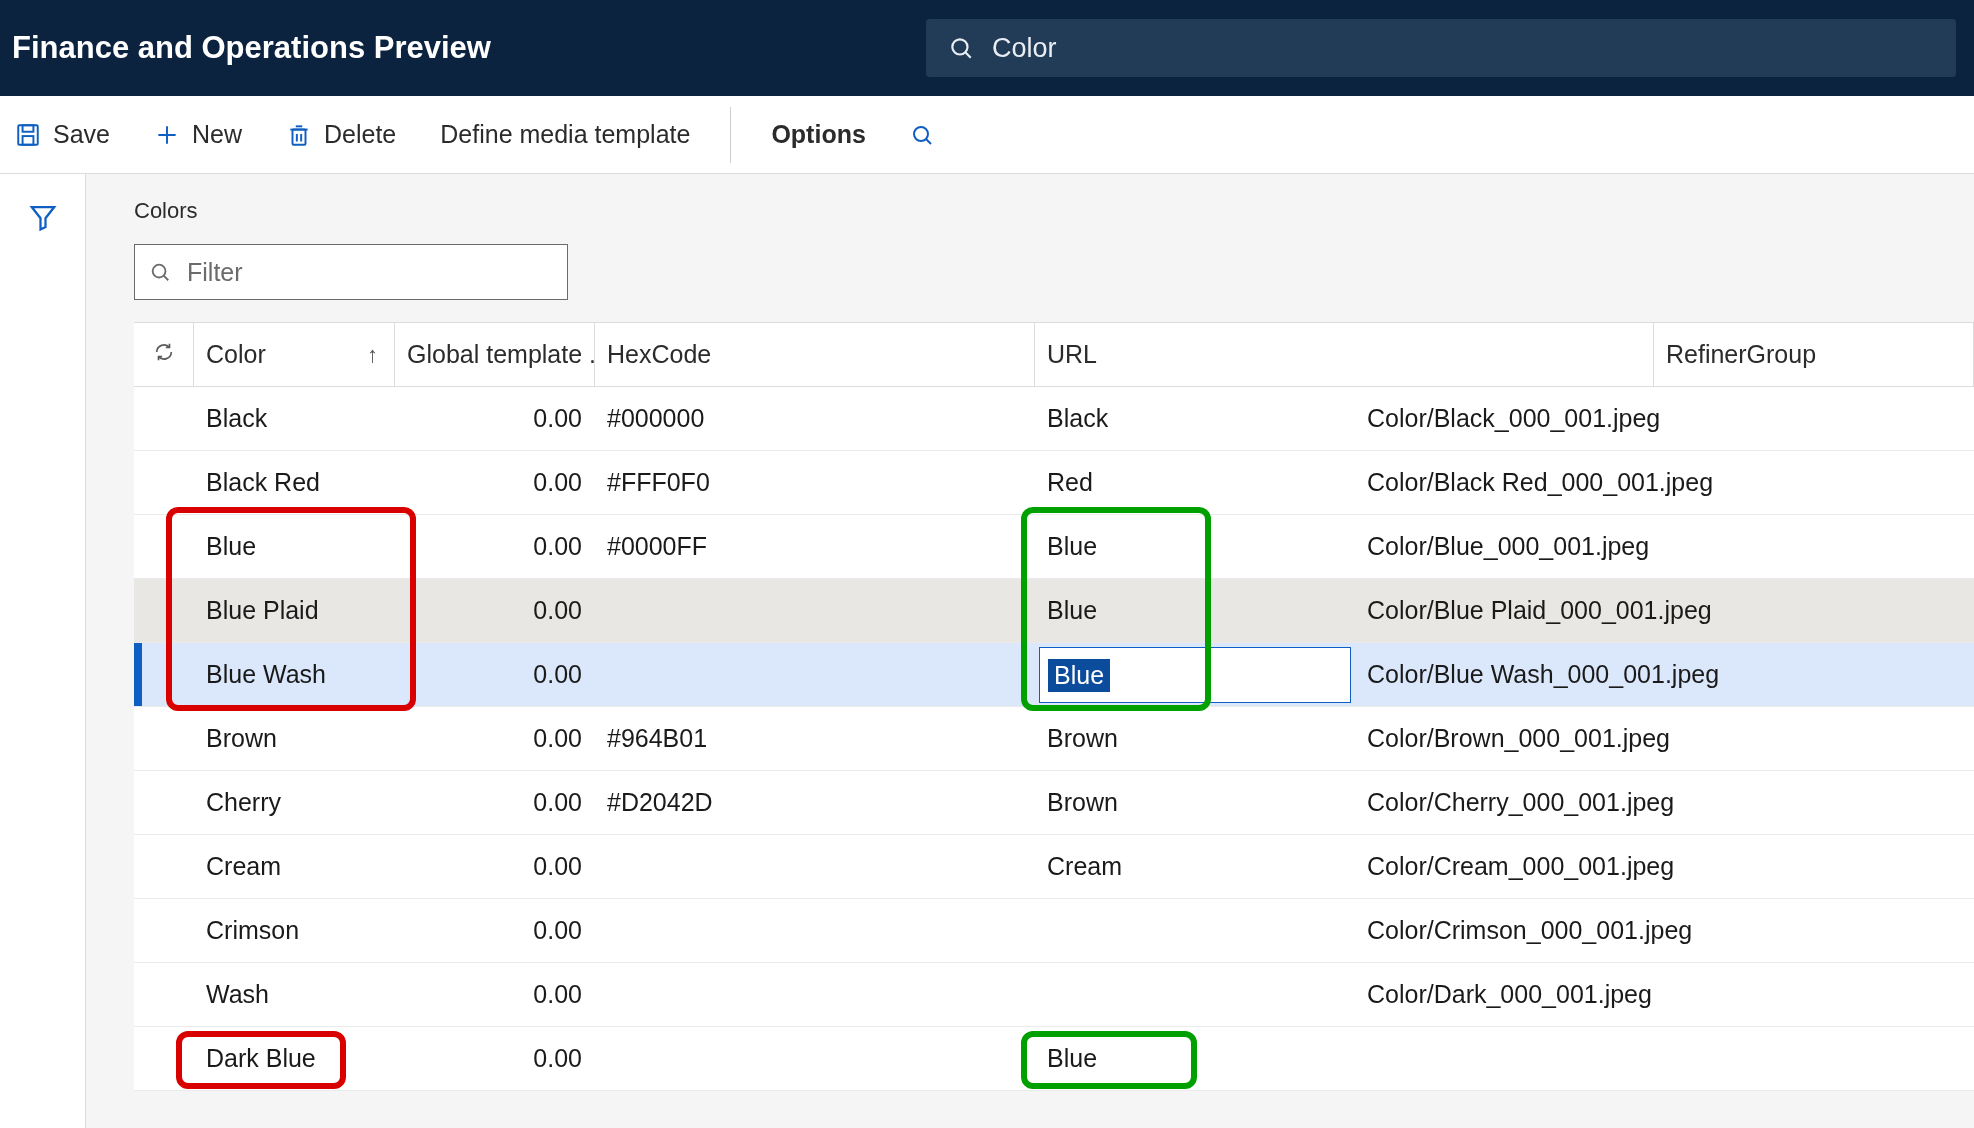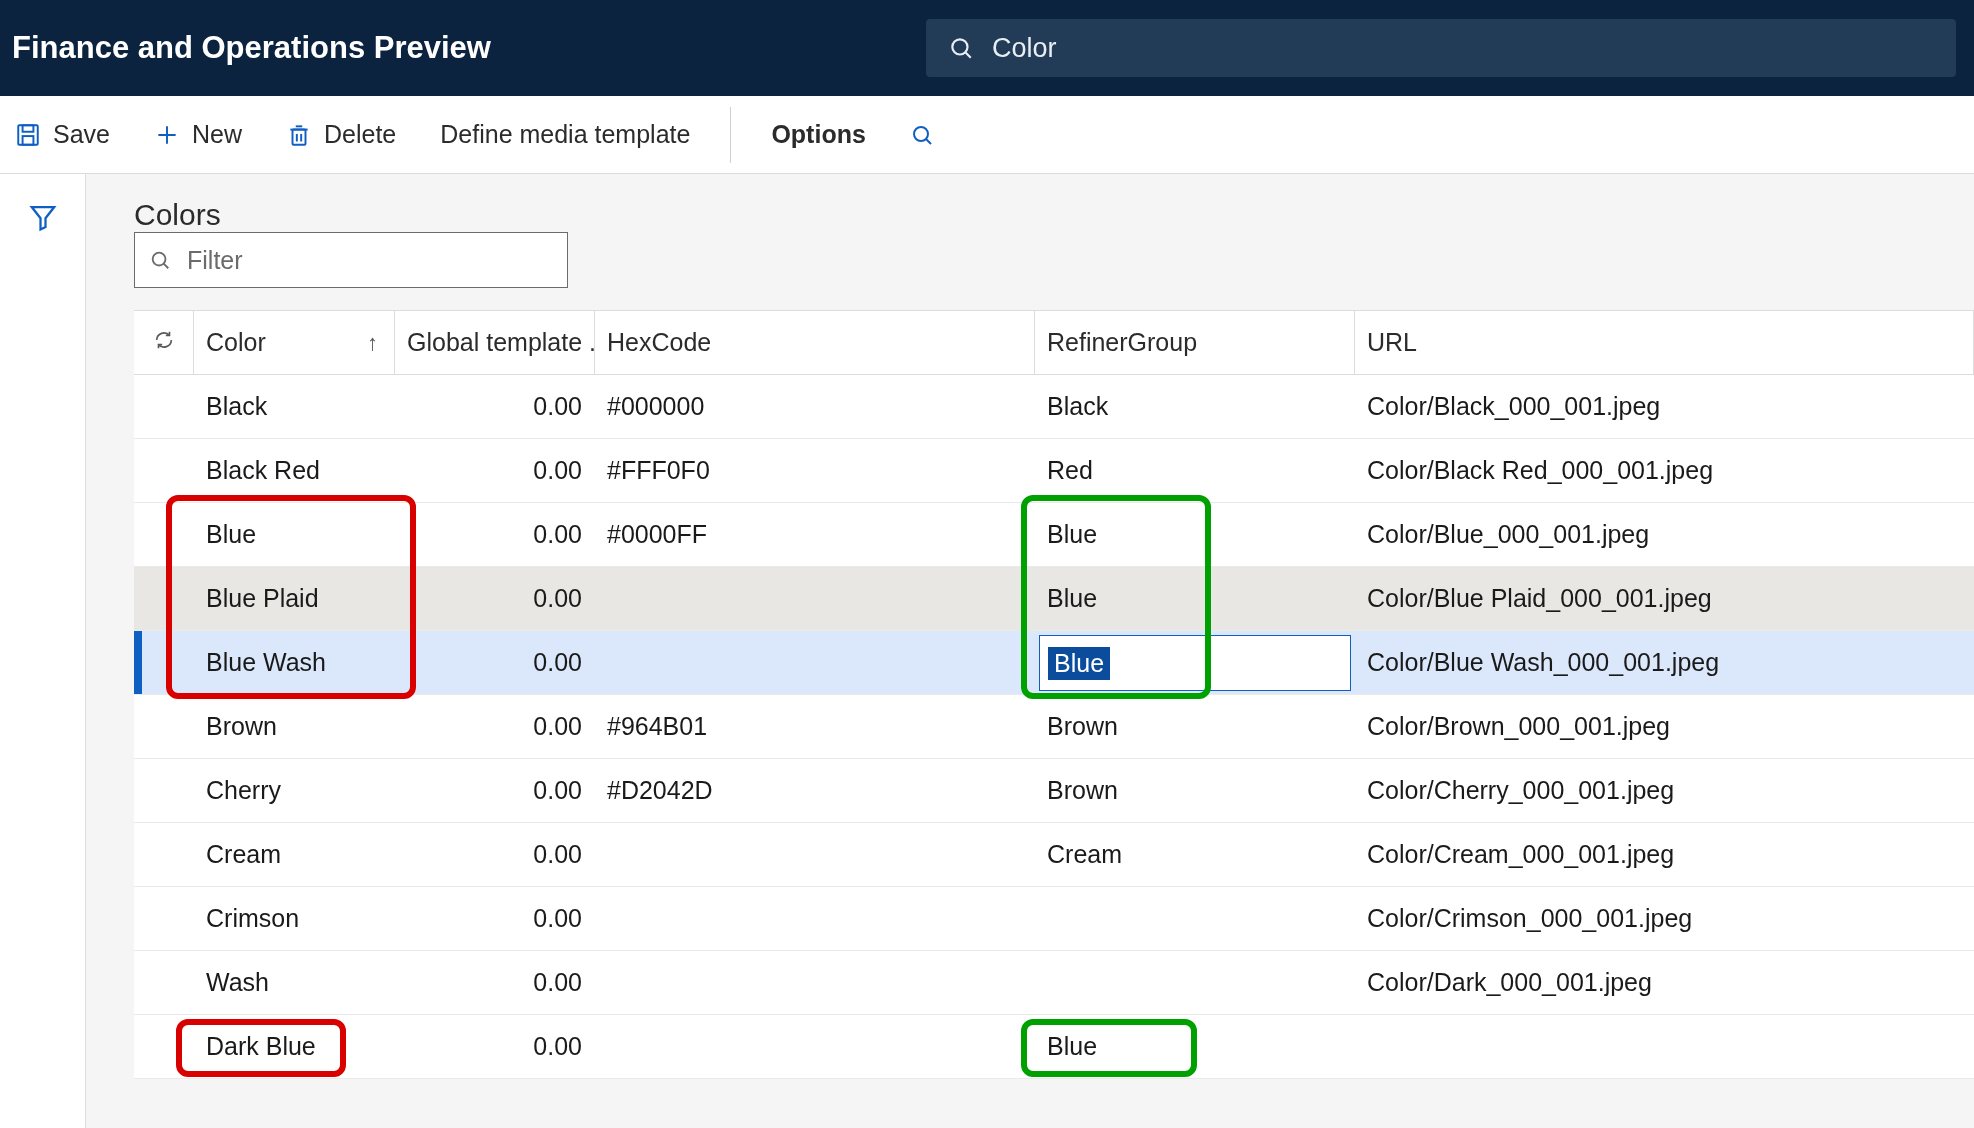--- a/index.html
+++ b/index.html
@@ -92,23 +92,24 @@
     background: #ffffff;
   }
   .left-rail .filter-btn { cursor:pointer; }
   .left-rail .filter-btn svg { width: 30px; height: 30px; }
 
   .content {
     flex: 1;
     padding: 24px 0 0 48px;
   }
   .page-title {
-    font-size: 30px;
+    font-size: 22px;
     font-weight: 400;
     color: #2b2b2b;
+    margin-bottom: 20px;
   }
   .filter-box {
     width: 434px;
     height: 56px;
     border: 1px solid #6b6b6b;
     background: #ffffff;
     display: flex;
     align-items: center;
     padding: 0 14px;
     gap: 16px;
@@ -316,25 +317,25 @@
         <div class="cell c-color">
           <span>Color</span>
           <span class="sort-arrow">↑</span>
         </div>
         <div class="cell c-gdisplay">
           <span>Global template ...</span>
         </div>
         <div class="cell c-hex">
           <span>HexCode</span>
         </div>
+        <div class="cell c-url">
+          <span>URL</span>
+        </div>
         <div class="cell c-refiner">
           <span>RefinerGroup</span>
-        </div>
-        <div class="cell c-url">
-          <span>URL</span>
         </div>
       </div>
 
     <div class="row">
           <div class="cell c-gutter"></div>
           <div class="cell c-color">Black</div>
           <div class="cell c-gdisplay">0.00</div>
           <div class="cell c-hex">#000000</div>
           <div class="cell c-refiner">Black</div>
           <div class="cell c-url">Color/Black_000_001.jpeg</div>

